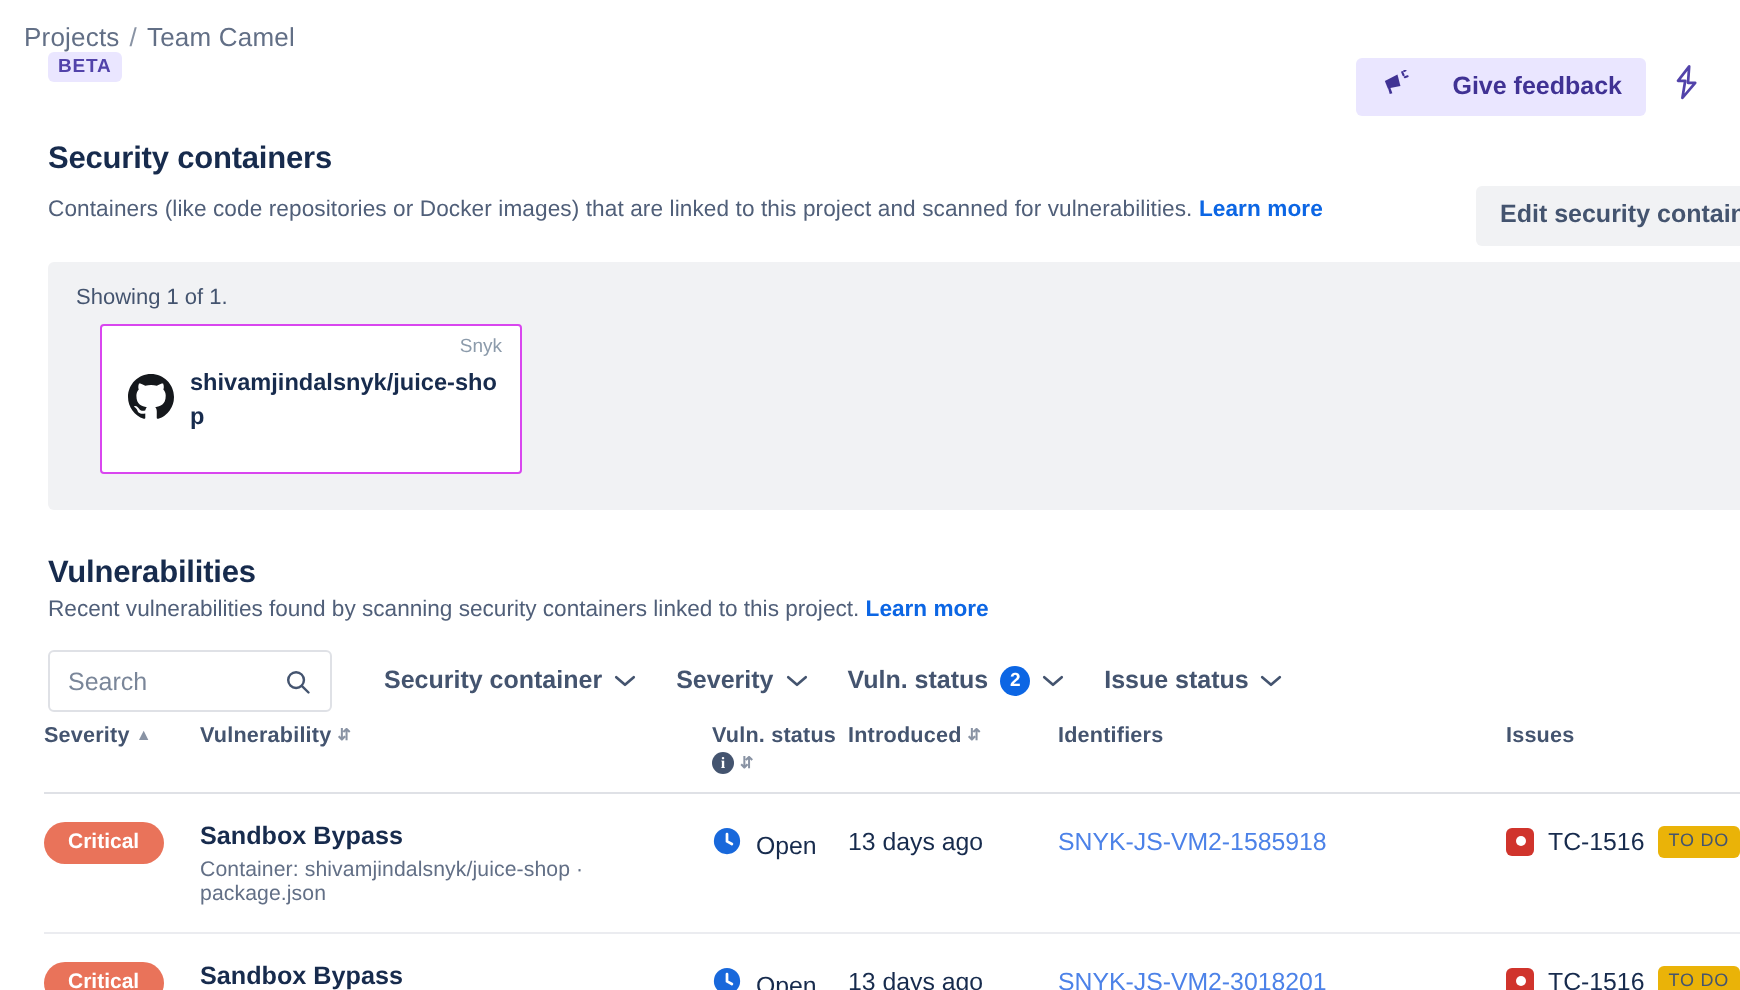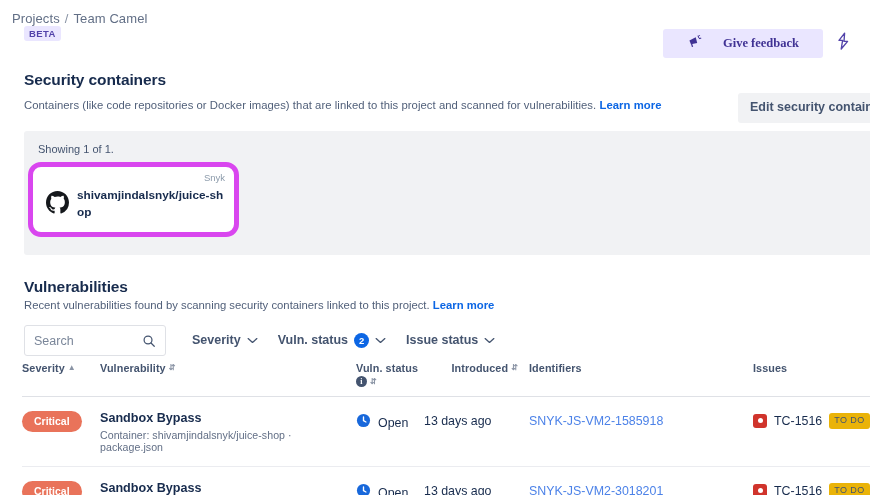--- a/index.html
+++ b/index.html
@@ -36,22 +36,22 @@
   
   .header-actions {
     position: absolute; right: 16px; top: 29px;
     display: flex; align-items: center; gap: 10px;
   }
   .feedback-btn {
     display: flex; align-items: center; gap: 21px;
     background: #EAE6FF; color: #403294;
     border: none; border-radius: 3px;
     font-size: 12.5px; font-weight: 600;
-    font-family: Liberation Serif, serif;
-    padding: 6px 24px; cursor: pointer; line-height: 1;
+    font-family: Liberation Sans, sans-serif;
+    padding: 6px 12px; cursor: pointer; line-height: 1;
   }
   .snyk-icon-btn {
     background: none; border: none; cursor: pointer;
     display: flex; align-items: center; padding: 2px;
   }
 
   
   .sec-heading {
     position: absolute; left: 24px; top: 71px;
     font-size: 15.5px; font-weight: 700; color: #172B4D; letter-spacing: -.1px;
@@ -74,23 +74,23 @@
   .containers-panel {
     position: absolute; left: 24px; top: 131px;
     width: 1010px; height: 124px;
     background: #F1F2F4; border-radius: 3px;
   }
   .showing-text {
     position: absolute; left: 14px; top: 12px;
     font-size: 11px; color: #44546F;
   }
   .container-card {
-    position: absolute; left: 4px; top: 31px;
+    position: absolute; left: 26px; top: 31px;
     width: 211px; height: 75px;
-    background: #ffffff; border: 5px solid #d946ef; border-radius: 13px;
+    background: #ffffff; border: 1px solid #d946ef; border-radius: 2px;
     cursor: pointer;
   }
   .card-source {
     position: absolute; right: 9px; top: 5px;
     font-size: 9.5px; color: #8C9BAB;
   }
   .gh-icon { position: absolute; left: 13px; top: 24px; }
   .card-name {
     position: absolute; left: 44px; top: 20px; right: 8px;
     font-size: 11.8px; font-weight: 700; color: #172B4D;
@@ -161,21 +161,21 @@
     width: 11px; height: 11px; border-radius: 50%;
     background: #44546F; color: #fff;
     font-size: 8px; font-weight: 700;
     display: inline-flex; align-items: center; justify-content: center;
     font-family: "Liberation Serif", serif;
   }
 
   .c-sev     { width: 78px; flex: 0 0 78px; }
   .c-vuln    { width: 256px; flex: 0 0 256px; }
   .c-status  { width: 68px; flex: 0 0 68px; }
-  .c-intro   { width: 94px; flex: 0 0 94px; justify-content: flex-end; }
+  .c-intro   { width: 94px; flex: 0 0 94px; }
   .c-ident   { width: 224px; flex: 0 0 224px; margin-left: 11px; }
   .c-issues  { width: 136px; flex: 0 0 136px; }
 
   .t-body-row {
     border-bottom: 1px solid #EBECF0;
     padding: 14px 0 13px 0;
     align-items: flex-start;
   }
 
   .sev-pill {
@@ -271,20 +271,28 @@
     <div class="search-wrap">
       <input type="text" placeholder="Search" style="">
       <span class="search-icon">
         <svg width="14" height="14" viewBox="0 0 16 16" fill="none">
           <circle cx="6.9" cy="6.9" r="4.5" stroke="#44546F" stroke-width="1.4"></circle>
           <path d="M10.3 10.3 L14 14" stroke="#44546F" stroke-width="1.4" stroke-linecap="round"></path>
         </svg>
       </span>
     </div>
 
+    <button class="filter-btn">
+      <span>Security container</span>
+      <span class="chev">
+        <svg width="11" height="7" viewBox="0 0 12 8" fill="none">
+            <path d="M1 1.8 L6 6.2 L11 1.8" stroke="#44546F" stroke-width="1.5" stroke-linecap="round" stroke-linejoin="round"></path>
+          </svg>
+      </span>
+    </button>
 
     <button class="filter-btn">
       <span>Severity</span>
       <span class="chev">
         <svg width="11" height="7" viewBox="0 0 12 8" fill="none">
             <path d="M1 1.8 L6 6.2 L11 1.8" stroke="#44546F" stroke-width="1.5" stroke-linecap="round" stroke-linejoin="round"></path>
           </svg>
       </span>
     </button>
 

